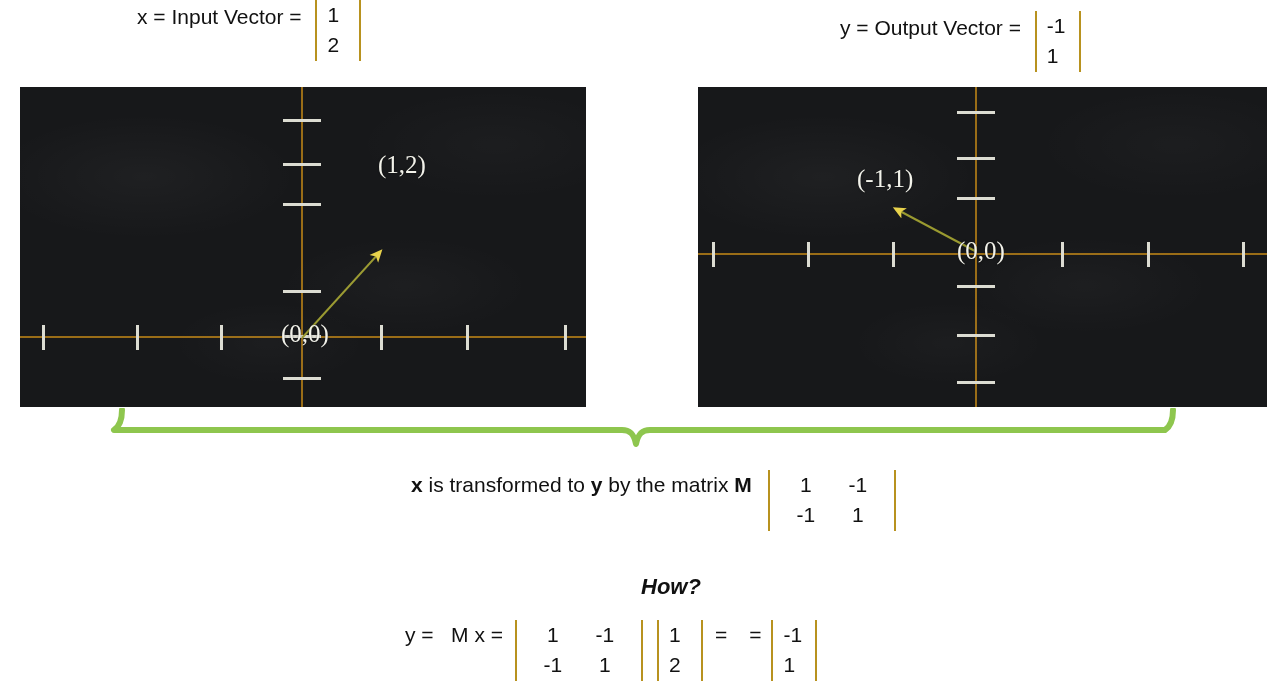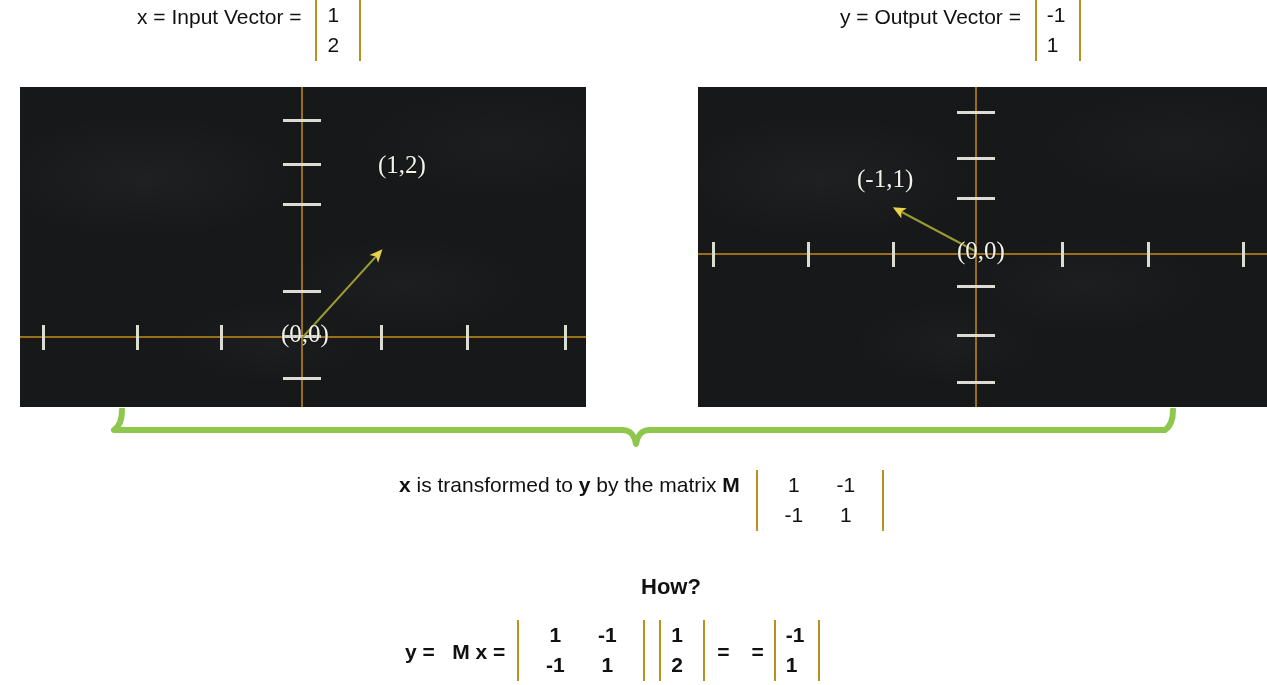--- a/index.html
+++ b/index.html
@@ -129,41 +129,41 @@
 
   
   #transform-line {
     position: absolute;
     left: 399px;
     top: 470px;
     display: flex;
     align-items: flex-start;
     font-size: 21px;
   }
-  #transform-line .sentence { padding-top: 3px; white-space: pre; }
+  #transform-line .sentence { padding-top: 3px; white-space: pre; margin-left: 12px; }
   .bold { font-weight: bold; }
 
   
   #how {
     position: absolute;
     left: 641px;
     top: 574px;
     font-size: 22px;
     font-weight: bold;
+    font-style: italic;
   }
 
   
   #equation {
     position: absolute;
     left: 405px;
     top: 620px;
     display: flex;
-    align-items: center;
+    align-items: flex-start;
     font-size: 21px;
-    font-weight: bold;
   }
   #equation .eq-text { padding-top: 3px; white-space: pre; }
   #equation .matrix { margin-left: 6px; margin-right: 0px; }
   #equation .eq-sign { padding: 3px 10px 0 12px; white-space: pre; }
 </style>
 </head>
 <body>
 
 <div class="header-row" id="header-input" style="left:137px;">
   <span class="label">x = Input Vector = </span>
@@ -174,21 +174,21 @@
         <span class="matrix-cell">1</span>
       </span>
       <span class="matrix-row">
         <span class="matrix-cell">2</span>
       </span>
     </span>
     <span class="bar"></span>
   </span>
 </div>
 
-<div class="header-row" id="header-output" style="left:840px;">
+<div class="header-row" id="header-output" style="left:840px;margin-top:11px;">
   <span class="label">y = Output Vector = </span>
   <span class="matrix mx-vec">
     <span class="bar"></span>
     <span class="matrix-body">
       <span class="matrix-row">
         <span class="matrix-cell">-1</span>
       </span>
       <span class="matrix-row">
         <span class="matrix-cell">1</span>
       </span>

